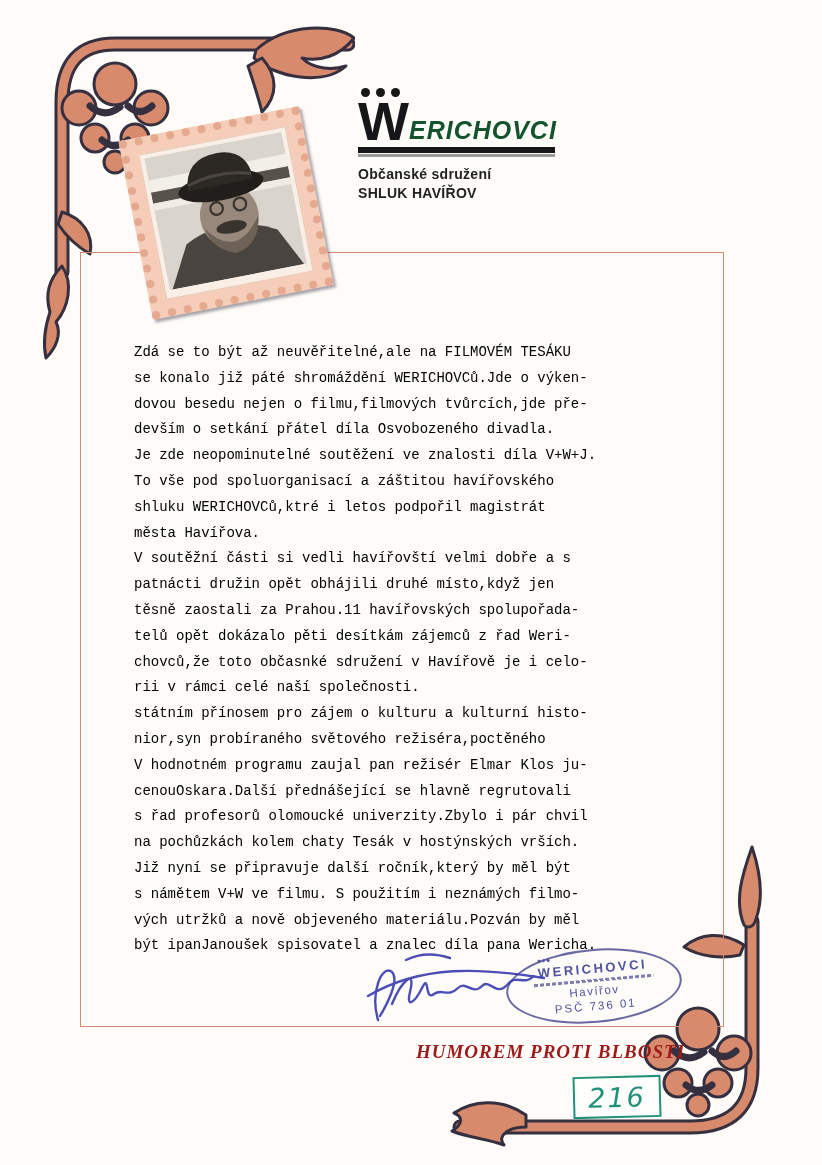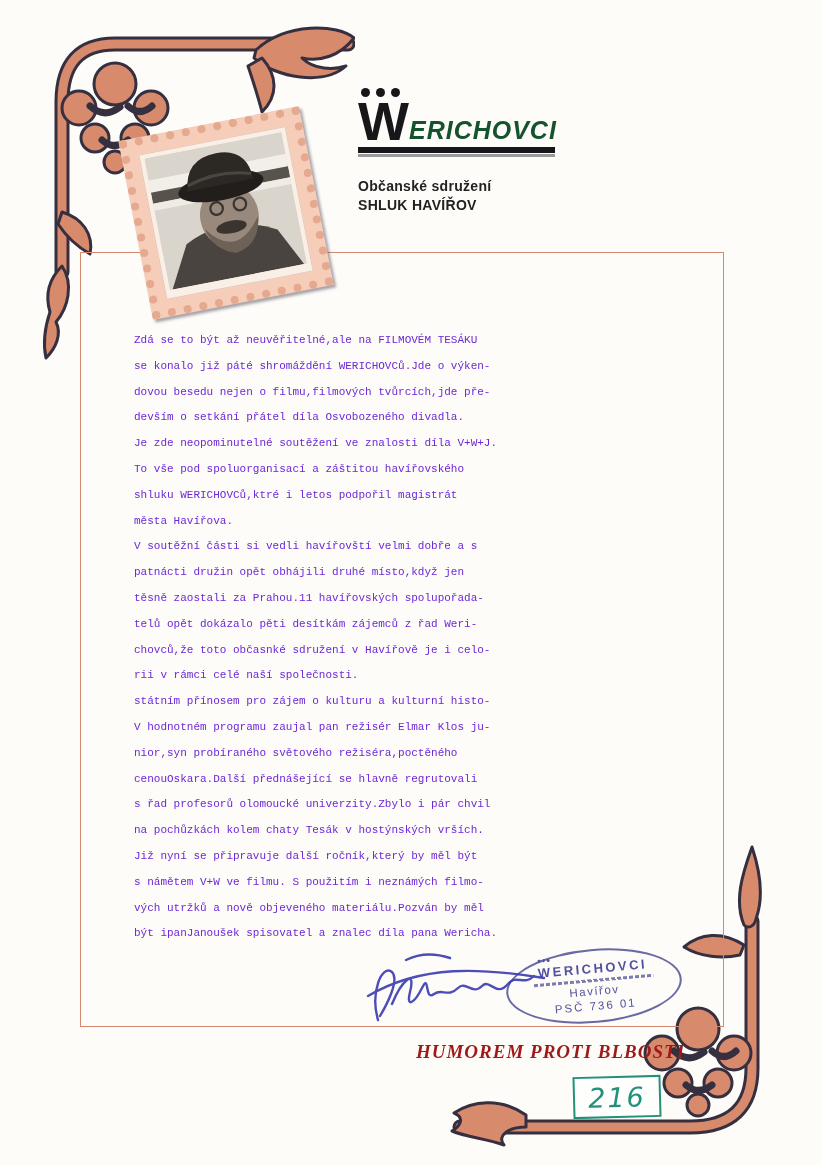--- a/index.html
+++ b/index.html
@@ -25,31 +25,31 @@
   
   .logo{position:absolute;left:358px;top:100px;width:210px;}
   .logo-row{display:flex;align-items:flex-end;}
   .logo-w-wrap{position:relative;display:inline-block;}
   .logo-dots{position:absolute;top:-12px;left:3px;display:flex;gap:6px;}
   .logo-dots i{width:9px;height:9px;border-radius:50%;background:#17171a;display:block;}
   .logo-w{font-size:54px;font-weight:bold;line-height:.8;color:#17171a;letter-spacing:-2px;}
   .logo-rest{font-size:25px;font-weight:bold;font-style:italic;color:#14532d;letter-spacing:1px;margin-left:2px;line-height:1;padding-bottom:1px;}
   .logo-bar{height:6px;background:#17171a;margin-top:3px;width:197px;}
   .logo-bar2{height:3px;background:#9a9a9a;width:197px;margin-top:1px;}
-  .logo-sub{font-size:14px;font-weight:bold;color:#222;line-height:19px;margin-top:20px;letter-spacing:.3px;}
+  .logo-sub{font-size:14px;font-weight:bold;color:#222;line-height:19px;margin-top:8px;letter-spacing:.3px;}
   
   .frame{
     position:absolute;left:80px;top:252px;width:642px;height:773px;
     border:1px solid #d28b70;
   }
   
   .letter{
-    position:absolute;left:134px;top:328px;width:580px;
+    position:absolute;left:134px;top:340px;width:580px;
     font-family:"Liberation Mono","DejaVu Sans Mono",monospace;
-    font-size:11px;line-height:25.8px;color:#6d28d9;
+    font-size:14px;line-height:25.8px;color:#000000;
     white-space:nowrap;
   }
   
   .oval-stamp{
     position:absolute;left:506px;top:949px;width:172px;height:70px;
     border:2.5px solid rgba(66,66,140,.85);
     border-radius:50%;
     transform:rotate(-5deg);
     display:flex;flex-direction:column;align-items:center;justify-content:center;
     color:#44449a;opacity:.92;
@@ -187,22 +187,22 @@
       <div>To vše pod spoluorganisací a záštitou havířovského</div>
       <div>shluku WERICHOVCů,ktré i letos podpořil magistrát</div>
       <div>města Havířova.</div>
       <div>V soutěžní části si vedli havířovští velmi dobře a s</div>
       <div>patnácti družin opět obhájili druhé místo,když jen</div>
       <div>těsně zaostali za Prahou.11 havířovských spolupořada-</div>
       <div>telů opět dokázalo pěti desítkám zájemců z řad Weri-</div>
       <div>chovců,že toto občasnké sdružení v Havířově je i celo-</div>
       <div>rii v rámci celé naší společnosti.</div>
       <div>státním přínosem pro zájem o kulturu a kulturní histo-</div>
+      <div>nior,syn probíraného světového režiséra,poctěného</div>
       <div>V hodnotném programu zaujal pan režisér Elmar Klos ju-</div>
-      <div>nior,syn probíraného světového režiséra,poctěného</div>
       <div>cenouOskara.Další přednášející se hlavně regrutovali</div>
       <div>s řad profesorů olomoucké univerzity.Zbylo i pár chvil</div>
       <div>na pochůzkách kolem chaty Tesák v hostýnských vrších.</div>
       <div>Již nyní se připravuje další ročník,který by měl být</div>
       <div>s námětem V+W ve filmu. S použitím i neznámých filmo-</div>
       <div>vých utržků a nově objeveného materiálu.Pozván by měl</div>
       <div>být ipanJanoušek spisovatel a znalec díla pana Wericha.</div>
     </div>
 
   <div class="oval-stamp">

